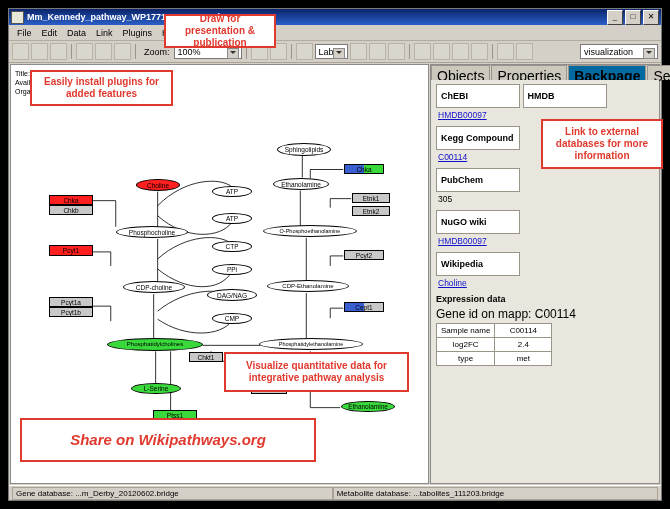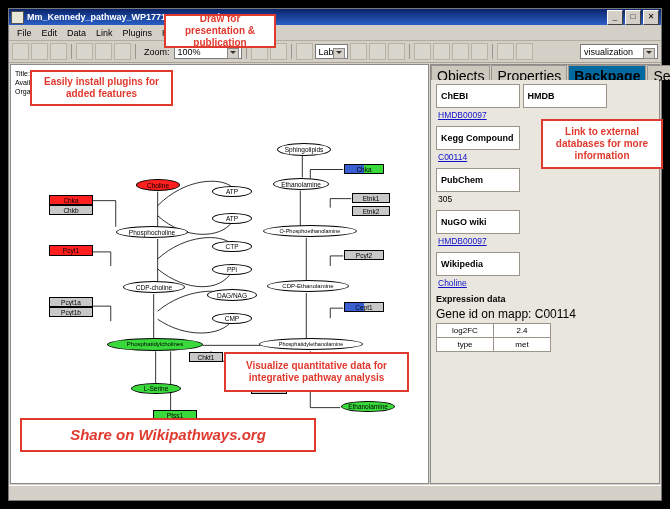--- a/index.html
+++ b/index.html
@@ -131,21 +131,21 @@
   .callout{
     position:absolute;background:#fff;border:2px solid #e03a2f;
     color:#e03a2f;font-weight:bold;text-align:center;
     display:flex;align-items:center;justify-content:center;padding:4px 6px;
     box-sizing:border-box;line-height:12px;
   }
   .c1{left:164px;top:14px;width:112px;height:34px;font-size:10px;}
   .c2{left:30px;top:70px;width:143px;height:36px;font-size:10px;}
   .c3{left:541px;top:119px;width:122px;height:50px;font-size:10px;}
   .c4{left:224px;top:352px;width:185px;height:40px;font-size:10px;}
-  .c5{left:20px;top:418px;width:296px;height:34px;font-size:15px;font-style:italic;}
+  .c5{left:20px;top:418px;width:296px;height:44px;font-size:15px;font-style:italic;}
 </style>
 </head>
 <body>
 
 <div class="app">
 
   <div class="titlebar">
     <div class="tb-icon"></div>
     <div class="tb-title">Mm_Kennedy_pathway_WP1771_45176.gpml</div>
     <div class="tb-buttons">
@@ -309,35 +309,41 @@
         <a class="dblink" href="#">HMDB00097</a>
 
         <div class="dbbox">Wikipedia</div>
         <a class="dblink" href="#">Choline</a>
 
         <div class="exprtitle">Expression data</div>
         <div class="geneid">Gene id on mapp: C00114</div>
 
         <table class="expr">
           <tbody>
+              <tr>
+            <td>Sample name</td>
+            <td>C00114</td>
+          </tr>
           <tr>
             <td>log2FC</td>
             <td>2.4</td>
           </tr>
           <tr>
             <td>type</td>
             <td>met</td>
           </tr>
         </tbody>
           </table>
       </div>
     </div>
   </div>
 
   <div class="statusbar">
+    <div class="seg grow">Gene database: ...m_Derby_20120602.bridge</div>
+    <div class="seg grow">Metabolite database: ...tabolites_111203.bridge</div>
   </div>
 </div>
 
 <div class="callout c1">Draw for presentation &amp; publication</div>
 <div class="callout c2">Easily install plugins for added features</div>
 <div class="callout c3">Link  to external databases  for more information</div>
 <div class="callout c4">Visualize quantitative data  for integrative pathway analysis</div>
 <div class="callout c5">Share on Wikipathways.org</div>
 
 </body></html>

